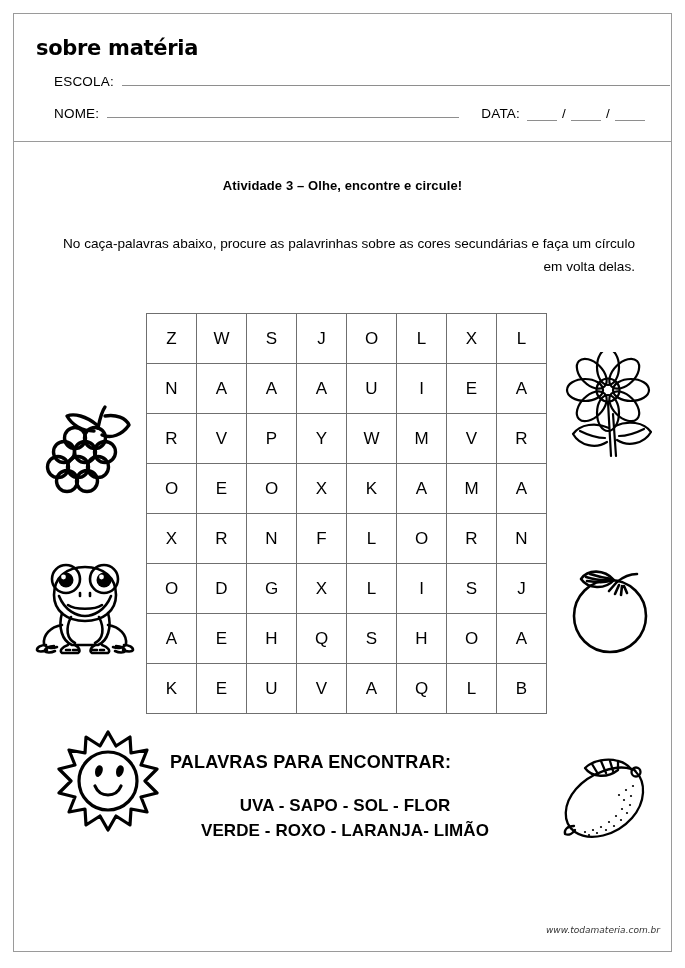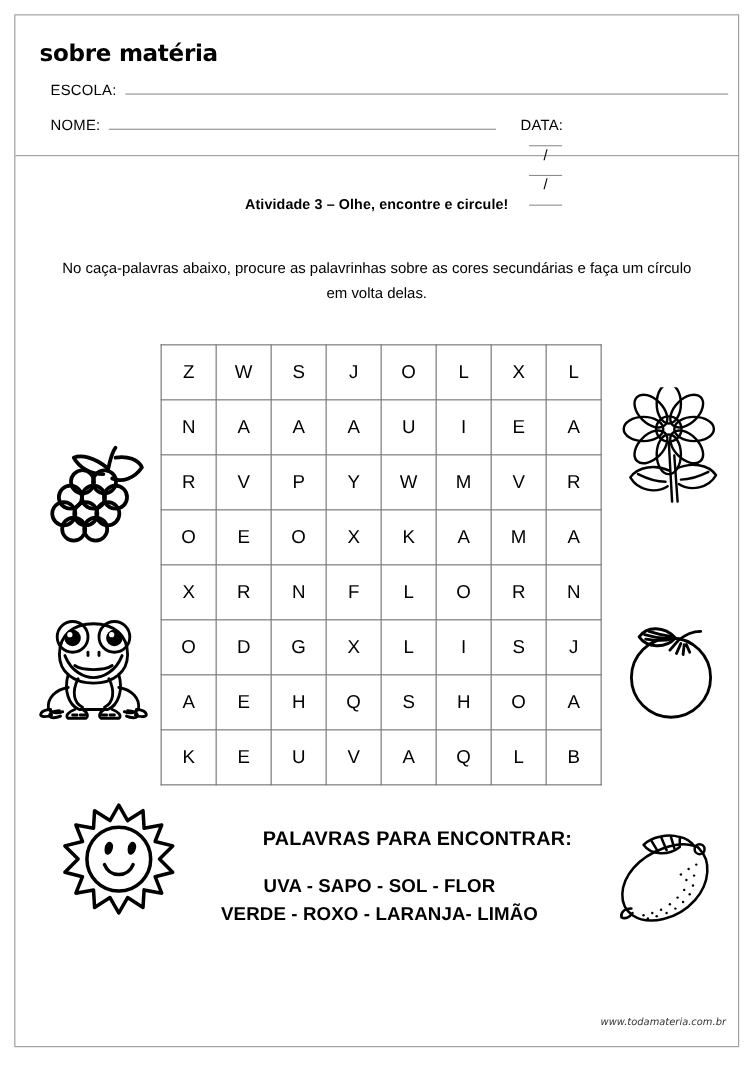--- a/index.html
+++ b/index.html
@@ -41,44 +41,43 @@
     position: absolute;
     left: 22px;
     top: 22px;
     font-size: 21px;
     font-weight: bold;
     letter-spacing: -0.3px;
     font-family: "DejaVu Sans", sans-serif;
   }
   .field-row {
     position: absolute;
-    left: 32px;
+    left: 40px;
     display: flex;
     align-items: baseline;
     font-size: 13.5px;
     letter-spacing: 0.2px;
   }
   #escola-row { top: 60px; width: 616px; }
   #nome-row   { top: 92px; width: 616px; }
 
   .field-label {
     white-space: nowrap;
     margin-right: 8px;
   }
   .field-line {
     flex: 1 1 auto;
     border-bottom: 1.4px solid #8e8e8e;
     height: 11px;
   }
   #data-group {
     display: flex;
-    align-items: center;
+    align-items: flex-end;
     margin-left: 22px;
     white-space: nowrap;
-    flex-direction: column;
   }
   #data-group .field-label { margin-right: 7px; }
   .blank-short {
     display: inline-block;
     width: 30px;
     border-bottom: 1.4px solid #8e8e8e;
     height: 11px;
   }
   .slash {
     display: inline-block;
@@ -98,21 +97,21 @@
     font-weight: bold;
     letter-spacing: 0.1px;
   }
 
   
   #instructions {
     position: absolute;
     left: 50px;
     top: 232px;
     width: 585px;
-    text-align: center;
+    text-align: right;
     font-size: 13.6px;
     line-height: 23px;
   }
 
   
   #word-grid {
     position: absolute;
     left: 146px;
     top: 313px;
     border-collapse: collapse;
@@ -127,21 +126,21 @@
     font-family: "Liberation Sans", sans-serif;
     padding: 0;
   }
 
   
   #words-heading {
     position: absolute;
     left: 170px;
     top: 752px;
     width: 350px;
-    text-align: right;
+    text-align: left;
     font-size: 18px;
     font-weight: bold;
     letter-spacing: 0.2px;
   }
   #words-list {
     position: absolute;
     left: 170px;
     top: 793px;
     width: 350px;
     text-align: center;

